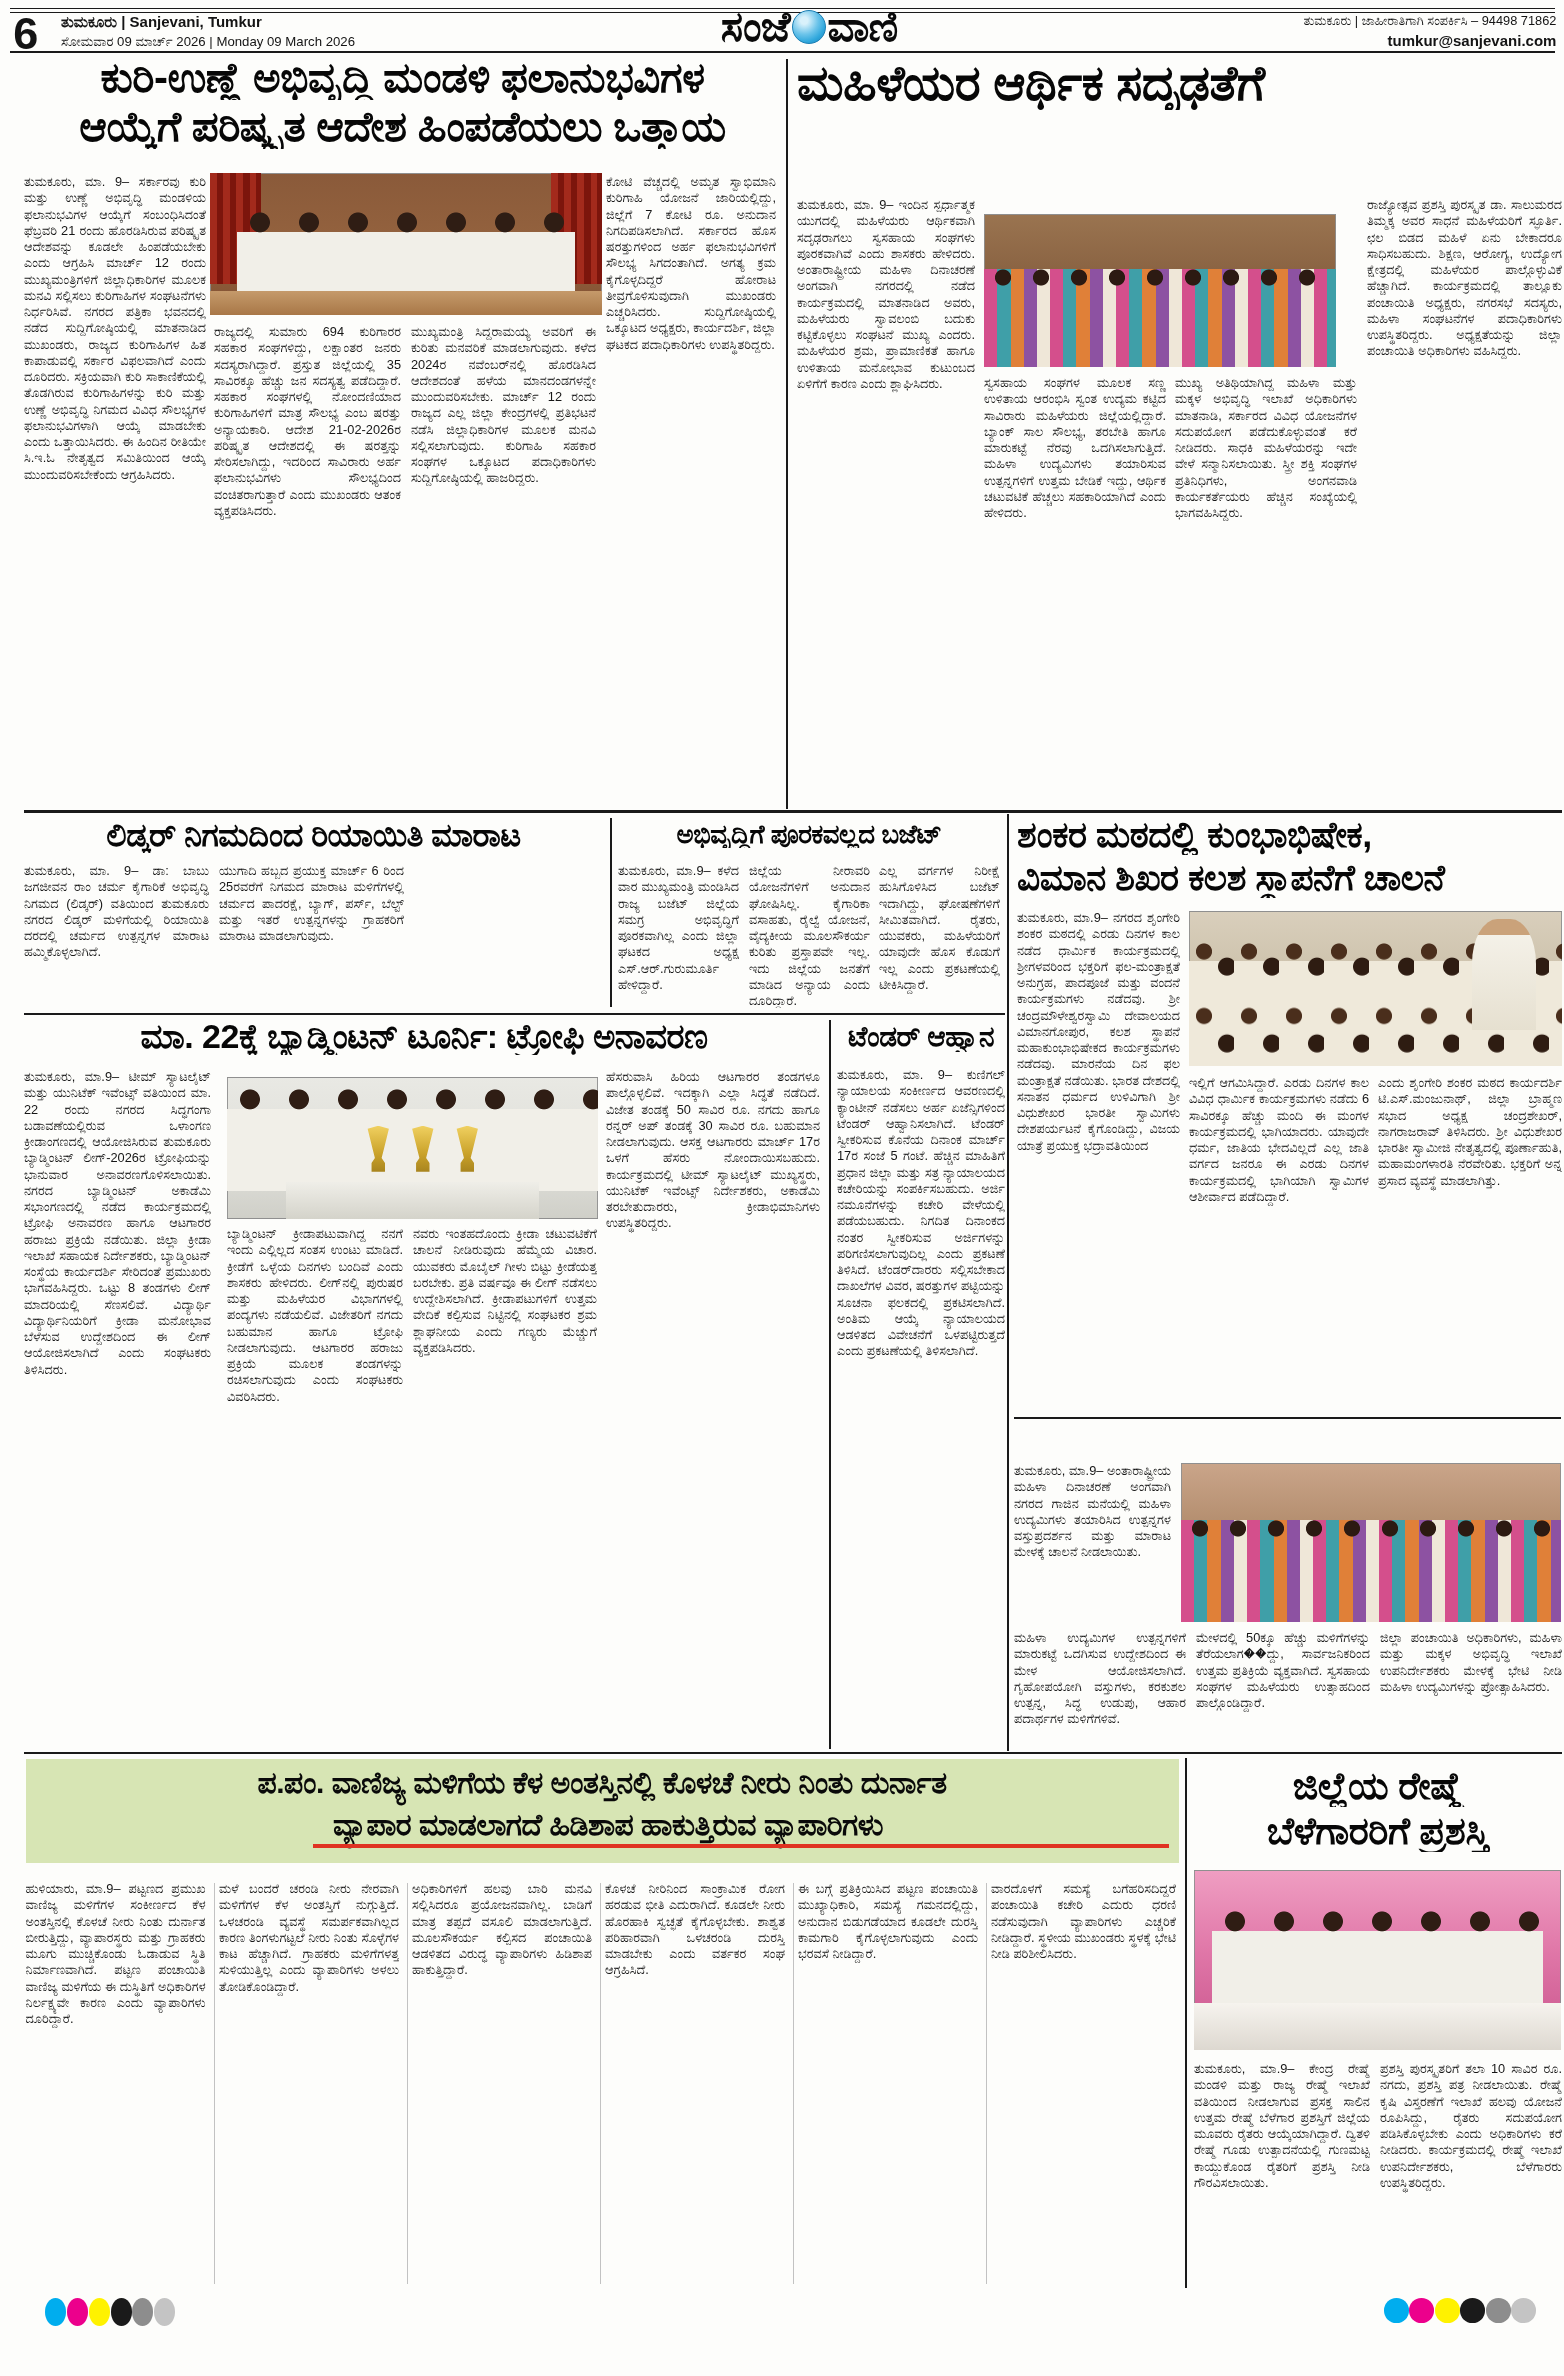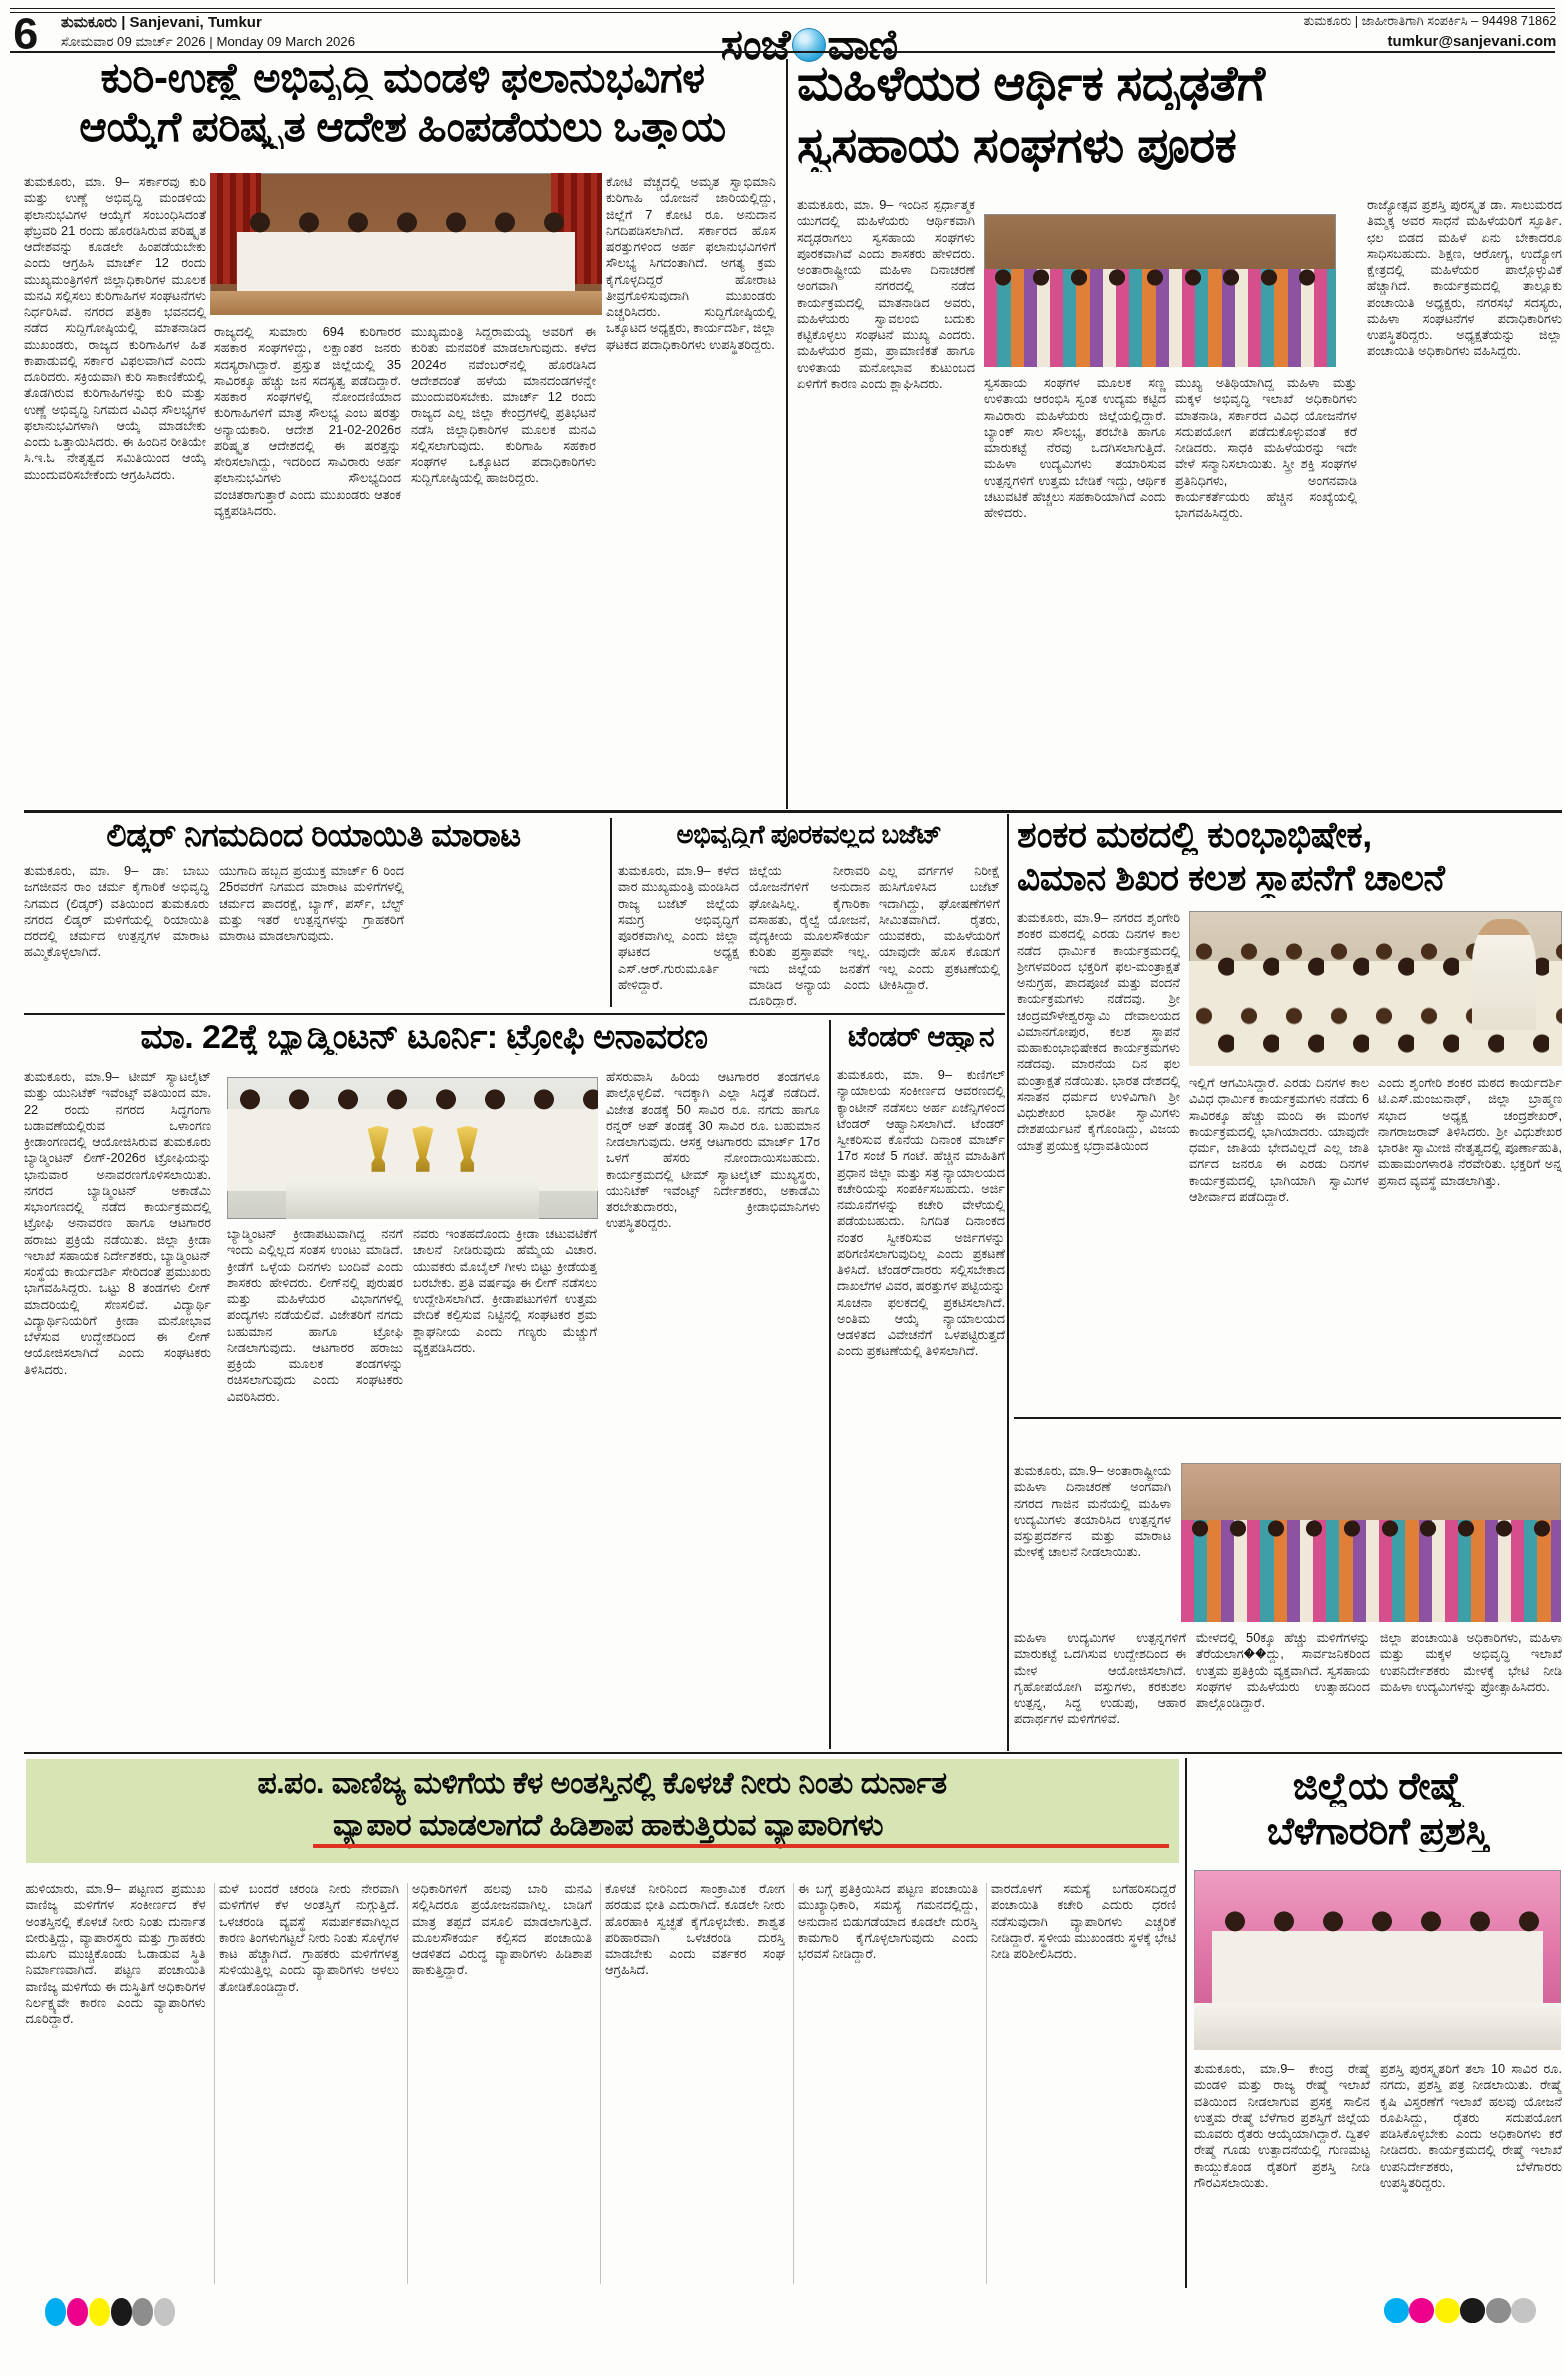--- a/index.html
+++ b/index.html
@@ -7,21 +7,21 @@
         font-family:"Liberation Sans",sans-serif;color:#141414;}
   .rule{position:absolute;background:#1a1a1a;}
   .hair{position:absolute;background:#c2c2c2;}
   .col{position:absolute;overflow:hidden;font-size:12.8px;line-height:1.27;text-align:justify;color:#161616;word-break:break-word;}
   .hl{position:absolute;font-weight:800;text-align:center;color:#070707;letter-spacing:-0.5px;line-height:1.08;overflow:hidden;}
   .pageno{position:absolute;left:13.2px;top:11.4px;font-size:45px;font-weight:700;line-height:1;}
   .hdr-l1{position:absolute;left:61px;top:13.2px;font-size:15px;font-weight:700;}
   .hdr-l2{position:absolute;left:61px;top:34px;font-size:13.2px;}
   .hdr-r1{position:absolute;right:7.6px;top:13.2px;font-size:12.8px;text-align:right;width:473px;}
   .hdr-r2{position:absolute;right:7.6px;top:32px;font-size:15px;font-weight:700;text-align:right;width:473px;}
-  .masthead{position:absolute;left:653px;top:5.7px;width:312px;text-align:center;font-size:42px;font-weight:900;letter-spacing:-0.9px;color:#0a0a0a;line-height:1;margin-top:18px;}
+  .masthead{position:absolute;left:653px;top:5.7px;width:312px;text-align:center;font-size:42px;font-weight:900;letter-spacing:-0.9px;color:#0a0a0a;line-height:1;}
   .globe{display:inline-block;width:32px;height:32px;border-radius:50%;vertical-align:-3.8px;margin:0 1.9px;
          background:radial-gradient(circle at 35% 30%,#d9f1fb 12%,#6cc4ea 45%,#2fa7dc 70%,#1b7fb4 100%);border:0.9px solid #1b7fb4;}
   .photo{position:absolute;overflow:hidden;box-shadow:inset 0 0 0 0.9px #8f8f8f;}
   .photo-press{background:linear-gradient(180deg,#8a5a3a 0%,#96643f 60%,#7c4c30 100%);}
   .curtain{position:absolute;top:0;width:13%;height:78%;background:repeating-linear-gradient(90deg,#a32a1c 0 6.6px,#7c150c 6.6px 13.2px);}
   .curtain.l{left:0}.curtain.r{right:0}
   .heads-row{background-image:radial-gradient(circle at 23px 11.4px,#2f1d14 9.5px,transparent 10.4px),
              linear-gradient(180deg,transparent 0 21px,#f1efe8 21px 100%);
              background-size:49px 100%;background-repeat:repeat-x;}
   .photo-press .people{position:absolute;left:7%;right:7%;bottom:17%;height:56%;}
@@ -82,21 +82,20 @@
     <div class="people heads-row"></div>
     <div class="table"></div>
   </div>
   <div class="col" style="left:24px;top:174px;width:182px;height:632px">ತುಮಕೂರು, ಮಾ. 9– ಸರ್ಕಾರವು ಕುರಿ ಮತ್ತು ಉಣ್ಣೆ ಅಭಿವೃದ್ಧಿ ಮಂಡಳಿಯ ಫಲಾನುಭವಿಗಳ ಆಯ್ಕೆಗೆ ಸಂಬಂಧಿಸಿದಂತೆ ಫೆಬ್ರವರಿ 21 ರಂದು ಹೊರಡಿಸಿರುವ ಪರಿಷ್ಕೃತ ಆದೇಶವನ್ನು ಕೂಡಲೇ ಹಿಂಪಡೆಯಬೇಕು ಎಂದು ಆಗ್ರಹಿಸಿ ಮಾರ್ಚ್ 12 ರಂದು ಮುಖ್ಯಮಂತ್ರಿಗಳಿಗೆ ಜಿಲ್ಲಾಧಿಕಾರಿಗಳ ಮೂಲಕ ಮನವಿ ಸಲ್ಲಿಸಲು ಕುರಿಗಾಹಿಗಳ ಸಂಘಟನೆಗಳು ನಿರ್ಧರಿಸಿವೆ. ನಗರದ ಪತ್ರಿಕಾ ಭವನದಲ್ಲಿ ನಡೆದ ಸುದ್ದಿಗೋಷ್ಠಿಯಲ್ಲಿ ಮಾತನಾಡಿದ ಮುಖಂಡರು, ರಾಜ್ಯದ ಕುರಿಗಾಹಿಗಳ ಹಿತ ಕಾಪಾಡುವಲ್ಲಿ ಸರ್ಕಾರ ವಿಫಲವಾಗಿದೆ ಎಂದು ದೂರಿದರು. ಸಕ್ರಿಯವಾಗಿ ಕುರಿ ಸಾಕಾಣಿಕೆಯಲ್ಲಿ ತೊಡಗಿರುವ ಕುರಿಗಾಹಿಗಳನ್ನು ಕುರಿ ಮತ್ತು ಉಣ್ಣೆ ಅಭಿವೃದ್ಧಿ ನಿಗಮದ ವಿವಿಧ ಸೌಲಭ್ಯಗಳ ಫಲಾನುಭವಿಗಳಾಗಿ ಆಯ್ಕೆ ಮಾಡಬೇಕು ಎಂದು ಒತ್ತಾಯಿಸಿದರು. ಈ ಹಿಂದಿನ ರೀತಿಯೇ ಸಿ.ಇ.ಓ ನೇತೃತ್ವದ ಸಮಿತಿಯಿಂದ ಆಯ್ಕೆ ಮುಂದುವರಿಸಬೇಕೆಂದು ಆಗ್ರಹಿಸಿದರು.</div>
   <div class="col" style="left:214px;top:324px;width:187px;height:483px">ರಾಜ್ಯದಲ್ಲಿ ಸುಮಾರು 694 ಕುರಿಗಾರರ ಸಹಕಾರ ಸಂಘಗಳಿದ್ದು, ಲಕ್ಷಾಂತರ ಜನರು ಸದಸ್ಯರಾಗಿದ್ದಾರೆ. ಪ್ರಸ್ತುತ ಜಿಲ್ಲೆಯಲ್ಲಿ 35 ಸಾವಿರಕ್ಕೂ ಹೆಚ್ಚು ಜನ ಸದಸ್ಯತ್ವ ಪಡೆದಿದ್ದಾರೆ. ಸಹಕಾರ ಸಂಘಗಳಲ್ಲಿ ನೋಂದಣಿಯಾದ ಕುರಿಗಾಹಿಗಳಿಗೆ ಮಾತ್ರ ಸೌಲಭ್ಯ ಎಂಬ ಷರತ್ತು ಅನ್ಯಾಯಕಾರಿ. ಆದೇಶ 21-02-2026ರ ಪರಿಷ್ಕೃತ ಆದೇಶದಲ್ಲಿ ಈ ಷರತ್ತನ್ನು ಸೇರಿಸಲಾಗಿದ್ದು, ಇದರಿಂದ ಸಾವಿರಾರು ಅರ್ಹ ಫಲಾನುಭವಿಗಳು ಸೌಲಭ್ಯದಿಂದ ವಂಚಿತರಾಗುತ್ತಾರೆ ಎಂದು ಮುಖಂಡರು ಆತಂಕ ವ್ಯಕ್ತಪಡಿಸಿದರು.</div>
   <div class="col" style="left:411px;top:324px;width:185px;height:483px">ಮುಖ್ಯಮಂತ್ರಿ ಸಿದ್ದರಾಮಯ್ಯ ಅವರಿಗೆ ಈ ಕುರಿತು ಮನವರಿಕೆ ಮಾಡಲಾಗುವುದು. ಕಳೆದ 2024ರ ನವೆಂಬರ್‌ನಲ್ಲಿ ಹೊರಡಿಸಿದ ಆದೇಶದಂತೆ ಹಳೆಯ ಮಾನದಂಡಗಳನ್ನೇ ಮುಂದುವರಿಸಬೇಕು. ಮಾರ್ಚ್ 12 ರಂದು ರಾಜ್ಯದ ಎಲ್ಲ ಜಿಲ್ಲಾ ಕೇಂದ್ರಗಳಲ್ಲಿ ಪ್ರತಿಭಟನೆ ನಡೆಸಿ ಜಿಲ್ಲಾಧಿಕಾರಿಗಳ ಮೂಲಕ ಮನವಿ ಸಲ್ಲಿಸಲಾಗುವುದು. ಕುರಿಗಾಹಿ ಸಹಕಾರ ಸಂಘಗಳ ಒಕ್ಕೂಟದ ಪದಾಧಿಕಾರಿಗಳು ಸುದ್ದಿಗೋಷ್ಠಿಯಲ್ಲಿ ಹಾಜರಿದ್ದರು.</div>
   <div class="col" style="left:606px;top:174px;width:170px;height:632px">ಕೋಟಿ ವೆಚ್ಚದಲ್ಲಿ ಅಮೃತ ಸ್ವಾಭಿಮಾನಿ ಕುರಿಗಾಹಿ ಯೋಜನೆ ಜಾರಿಯಲ್ಲಿದ್ದು, ಜಿಲ್ಲೆಗೆ 7 ಕೋಟಿ ರೂ. ಅನುದಾನ ನಿಗದಿಪಡಿಸಲಾಗಿದೆ. ಸರ್ಕಾರದ ಹೊಸ ಷರತ್ತುಗಳಿಂದ ಅರ್ಹ ಫಲಾನುಭವಿಗಳಿಗೆ ಸೌಲಭ್ಯ ಸಿಗದಂತಾಗಿದೆ. ಅಗತ್ಯ ಕ್ರಮ ಕೈಗೊಳ್ಳದಿದ್ದರೆ ಹೋರಾಟ ತೀವ್ರಗೊಳಿಸುವುದಾಗಿ ಮುಖಂಡರು ಎಚ್ಚರಿಸಿದರು. ಸುದ್ದಿಗೋಷ್ಠಿಯಲ್ಲಿ ಒಕ್ಕೂಟದ ಅಧ್ಯಕ್ಷರು, ಕಾರ್ಯದರ್ಶಿ, ಜಿಲ್ಲಾ ಘಟಕದ ಪದಾಧಿಕಾರಿಗಳು ಉಪಸ್ಥಿತರಿದ್ದರು.</div>
 
   <div class="rule" style="left:786px;top:59px;width:1.9px;height:750px"></div>
   <div class="hl" style="left:797px;top:57px;width:765px;font-size:49px;text-align:left">ಮಹಿಳೆಯರ ಆರ್ಥಿಕ ಸದೃಢತೆಗೆ</div>
-  <div class="hl" style="left:797px;top:119px;width:765px;font-size:49px;text-align:left">ಸ್ವಸಹಾಯ ಸಂಘಗಳು ಪೂರಕ</div>
   <div class="photo photo-women" style="left:984px;top:214px;width:352px;height:153px">
     <div class="crowd-colorful"></div>
   </div>
   <div class="col" style="left:797px;top:197px;width:178px;height:611px">ತುಮಕೂರು, ಮಾ. 9– ಇಂದಿನ ಸ್ಪರ್ಧಾತ್ಮಕ ಯುಗದಲ್ಲಿ ಮಹಿಳೆಯರು ಆರ್ಥಿಕವಾಗಿ ಸದೃಢರಾಗಲು ಸ್ವಸಹಾಯ ಸಂಘಗಳು ಪೂರಕವಾಗಿವೆ ಎಂದು ಶಾಸಕರು ಹೇಳಿದರು. ಅಂತಾರಾಷ್ಟ್ರೀಯ ಮಹಿಳಾ ದಿನಾಚರಣೆ ಅಂಗವಾಗಿ ನಗರದಲ್ಲಿ ನಡೆದ ಕಾರ್ಯಕ್ರಮದಲ್ಲಿ ಮಾತನಾಡಿದ ಅವರು, ಮಹಿಳೆಯರು ಸ್ವಾವಲಂಬಿ ಬದುಕು ಕಟ್ಟಿಕೊಳ್ಳಲು ಸಂಘಟನೆ ಮುಖ್ಯ ಎಂದರು. ಮಹಿಳೆಯರ ಶ್ರಮ, ಪ್ರಾಮಾಣಿಕತೆ ಹಾಗೂ ಉಳಿತಾಯ ಮನೋಭಾವ ಕುಟುಂಬದ ಏಳಿಗೆಗೆ ಕಾರಣ ಎಂದು ಶ್ಲಾಘಿಸಿದರು.</div>
   <div class="col" style="left:984px;top:375px;width:182px;height:433px">ಸ್ವಸಹಾಯ ಸಂಘಗಳ ಮೂಲಕ ಸಣ್ಣ ಉಳಿತಾಯ ಆರಂಭಿಸಿ ಸ್ವಂತ ಉದ್ಯಮ ಕಟ್ಟಿದ ಸಾವಿರಾರು ಮಹಿಳೆಯರು ಜಿಲ್ಲೆಯಲ್ಲಿದ್ದಾರೆ. ಬ್ಯಾಂಕ್ ಸಾಲ ಸೌಲಭ್ಯ, ತರಬೇತಿ ಹಾಗೂ ಮಾರುಕಟ್ಟೆ ನೆರವು ಒದಗಿಸಲಾಗುತ್ತಿದೆ. ಮಹಿಳಾ ಉದ್ಯಮಿಗಳು ತಯಾರಿಸುವ ಉತ್ಪನ್ನಗಳಿಗೆ ಉತ್ತಮ ಬೇಡಿಕೆ ಇದ್ದು, ಆರ್ಥಿಕ ಚಟುವಟಿಕೆ ಹೆಚ್ಚಲು ಸಹಕಾರಿಯಾಗಿದೆ ಎಂದು ಹೇಳಿದರು.</div>
   <div class="col" style="left:1175px;top:375px;width:182px;height:433px">ಮುಖ್ಯ ಅತಿಥಿಯಾಗಿದ್ದ ಮಹಿಳಾ ಮತ್ತು ಮಕ್ಕಳ ಅಭಿವೃದ್ಧಿ ಇಲಾಖೆ ಅಧಿಕಾರಿಗಳು ಮಾತನಾಡಿ, ಸರ್ಕಾರದ ವಿವಿಧ ಯೋಜನೆಗಳ ಸದುಪಯೋಗ ಪಡೆದುಕೊಳ್ಳುವಂತೆ ಕರೆ ನೀಡಿದರು. ಸಾಧಕಿ ಮಹಿಳೆಯರನ್ನು ಇದೇ ವೇಳೆ ಸನ್ಮಾನಿಸಲಾಯಿತು. ಸ್ತ್ರೀ ಶಕ್ತಿ ಸಂಘಗಳ ಪ್ರತಿನಿಧಿಗಳು, ಅಂಗನವಾಡಿ ಕಾರ್ಯಕರ್ತೆಯರು ಹೆಚ್ಚಿನ ಸಂಖ್ಯೆಯಲ್ಲಿ ಭಾಗವಹಿಸಿದ್ದರು.</div>
   <div class="col" style="left:1367px;top:197px;width:195px;height:611px">ರಾಜ್ಯೋತ್ಸವ ಪ್ರಶಸ್ತಿ ಪುರಸ್ಕೃತ ಡಾ. ಸಾಲುಮರದ ತಿಮ್ಮಕ್ಕ ಅವರ ಸಾಧನೆ ಮಹಿಳೆಯರಿಗೆ ಸ್ಫೂರ್ತಿ. ಛಲ ಬಿಡದ ಮಹಿಳೆ ಏನು ಬೇಕಾದರೂ ಸಾಧಿಸಬಹುದು. ಶಿಕ್ಷಣ, ಆರೋಗ್ಯ, ಉದ್ಯೋಗ ಕ್ಷೇತ್ರದಲ್ಲಿ ಮಹಿಳೆಯರ ಪಾಲ್ಗೊಳ್ಳುವಿಕೆ ಹೆಚ್ಚಾಗಿದೆ. ಕಾರ್ಯಕ್ರಮದಲ್ಲಿ ತಾಲ್ಲೂಕು ಪಂಚಾಯಿತಿ ಅಧ್ಯಕ್ಷರು, ನಗರಸಭೆ ಸದಸ್ಯರು, ಮಹಿಳಾ ಸಂಘಟನೆಗಳ ಪದಾಧಿಕಾರಿಗಳು ಉಪಸ್ಥಿತರಿದ್ದರು. ಅಧ್ಯಕ್ಷತೆಯನ್ನು ಜಿಲ್ಲಾ ಪಂಚಾಯಿತಿ ಅಧಿಕಾರಿಗಳು ವಹಿಸಿದ್ದರು.</div>
 
   <div class="rule" style="left:24px;top:810px;width:1538px;height:2.8px"></div>
 

